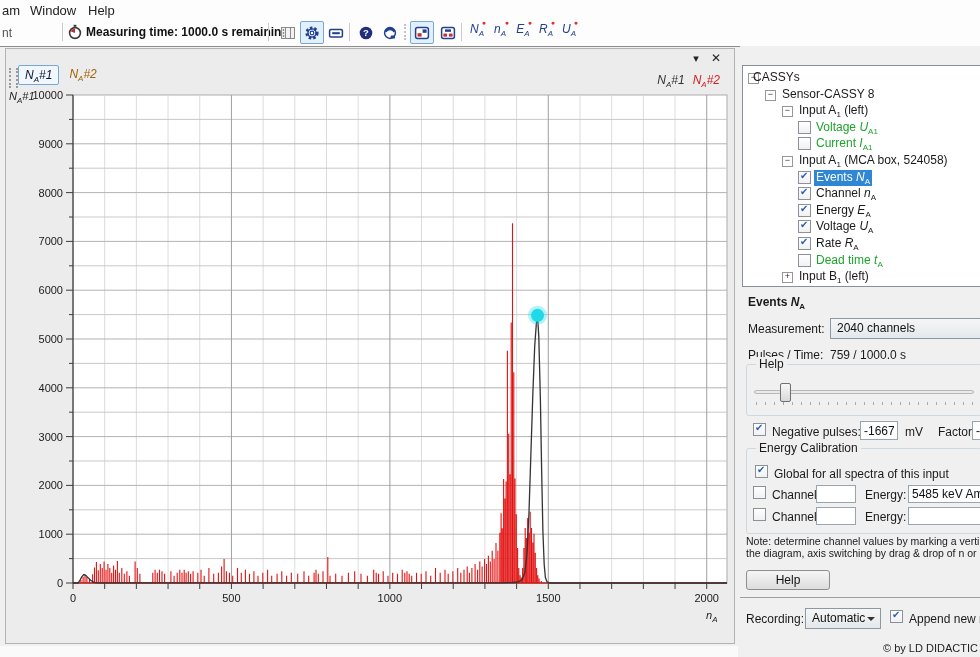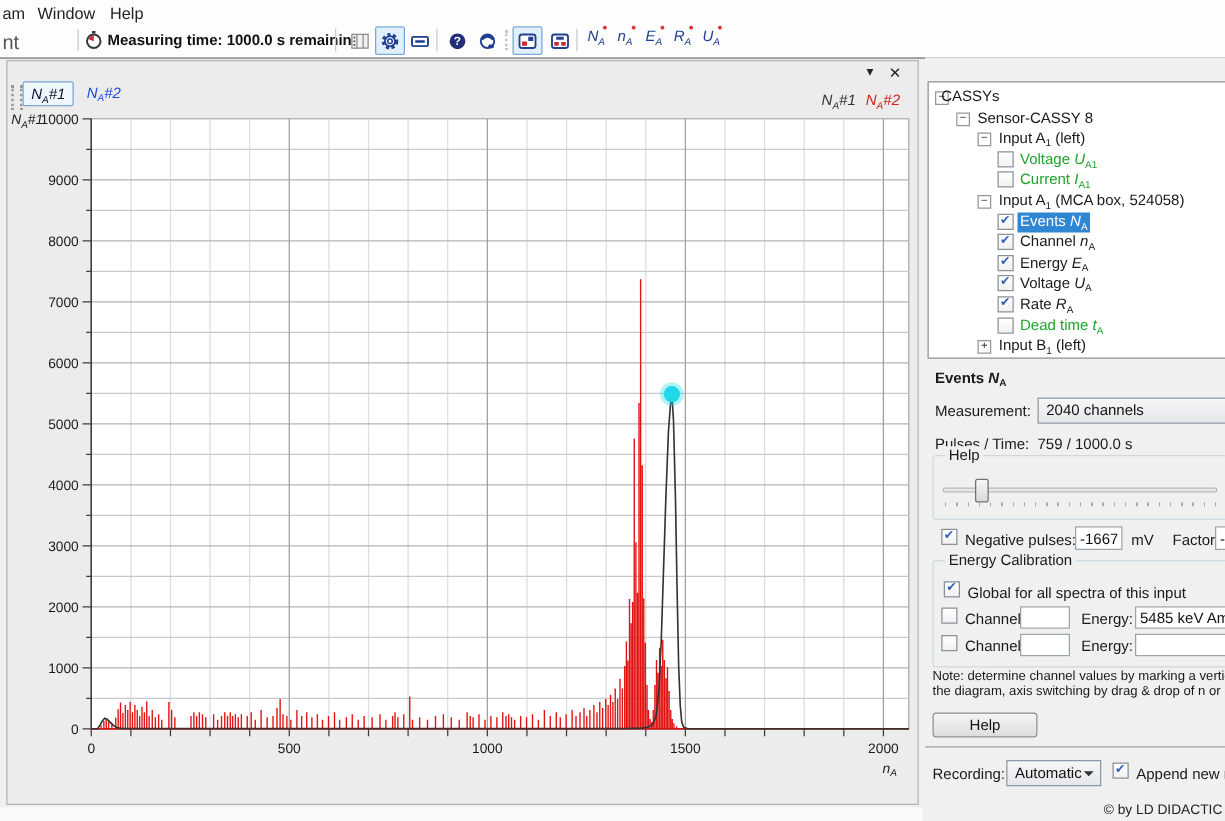--- a/index.html
+++ b/index.html
@@ -10,33 +10,33 @@
   #menubar{left:0;top:0;width:980px;height:20px;background:#fdfdfd}
   .menu-item{position:absolute;top:3px;font-size:13px;color:#222;cursor:default}
   #toolbar{left:0;top:20px;width:980px;height:26px;background:#fdfdfd;border-bottom:1px solid #9a9a9a}
   .tb-sep{position:absolute;top:3px;width:1px;height:18px;background:#c9c9c9}
   .tb-dotsep{position:absolute;top:4px;width:2px;height:16px;border-left:2px dotted #c4c4c4}
   .tb-btn{position:absolute;top:1px;width:22px;height:21px;display:flex;align-items:center;justify-content:center;border:1px solid transparent;border-radius:2px}
   .tb-btn.active{border:1px solid #79a8d6;background:#e2f0fc}
   .qbtn{position:absolute;top:2px;width:22px;height:19px;text-align:center;color:#1f3f8f;font-style:italic;font-size:12px}
   .qbtn .sub{font-size:8px;vertical-align:-3px;font-style:italic}
   .qbtn .dot{position:absolute;top:-3px;right:2px;color:#e03030;font-size:7px;font-style:normal}
-  .partial-text{color:#555;font-size:16px}
+  .partial-text{color:#555;font-size:12px}
   #measuring-text{position:absolute;left:86px;top:5px;font-size:12px;color:#111;font-weight:bold;font-family:"Liberation Sans",sans-serif}
   
   #chart-panel{left:5px;top:48px;width:730px;height:596px;background:#ececec;border:1px solid #b3b3b3;box-sizing:border-box}
   #panel-collapse,#panel-close{position:absolute;top:2px;width:16px;height:14px;text-align:center;font-size:11px;color:#222;line-height:14px;cursor:default}
   #panel-collapse{left:682px}
   #panel-close{left:702px;font-size:12px}
   #drag-dots{position:absolute;left:3px;top:19px;width:5px;height:20px;border-left:2px dotted #9a9a9a;border-right:2px dotted #9a9a9a}
   #tabs{position:absolute;left:12px;top:16px;height:20px;display:flex;gap:4px}
   .tab{padding:1px 6px;font-size:12px;font-style:italic;line-height:16px;white-space:nowrap}
   .tab .sub{font-size:8px;vertical-align:-3px}
   .tab.selected{border:1px solid #77a7d4;background:#f0f7fd;border-radius:2px;color:#101030}
-  .tab.red{color:#1d4ed8}
+  .tab.red{color:#a16207}
   #legend{position:absolute;right:14px;top:24px;font-size:12px;font-style:italic;white-space:nowrap}
   #legend .sub{font-size:8px;vertical-align:-3px}
   .leg-dark{color:#333}.leg-red{color:#d02020;margin-left:8px}
   #y-title{position:absolute;left:3px;top:41px;font-size:11px;font-style:italic;color:#222}
   #y-title .sub{font-size:8px;vertical-align:-3px}
   #x-unit{position:absolute;left:700px;top:560px;font-size:11px;font-style:italic;color:#222}
   #x-unit .sub{font-size:8px;vertical-align:-3px}
   
   #settings{left:740px;top:46px;width:240px;height:611px;background:#f0f0f0;overflow:visible}
   #settings-header{position:absolute;left:0;top:0;width:240px;height:17px;background:#f4f8fb;border-top:1px solid #9a9a9a;border-bottom:1px solid #aab8c6}

